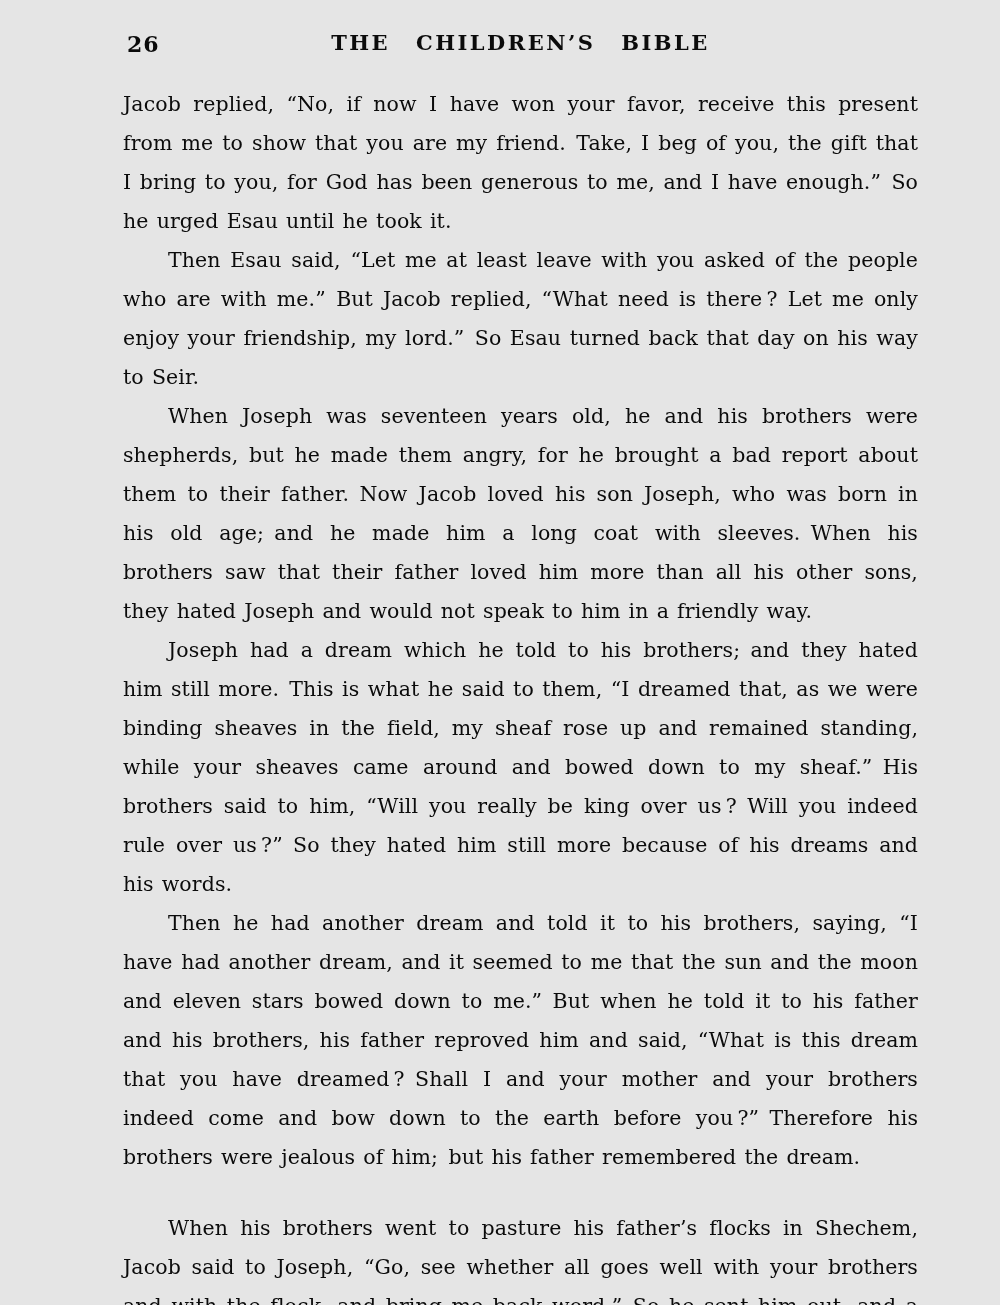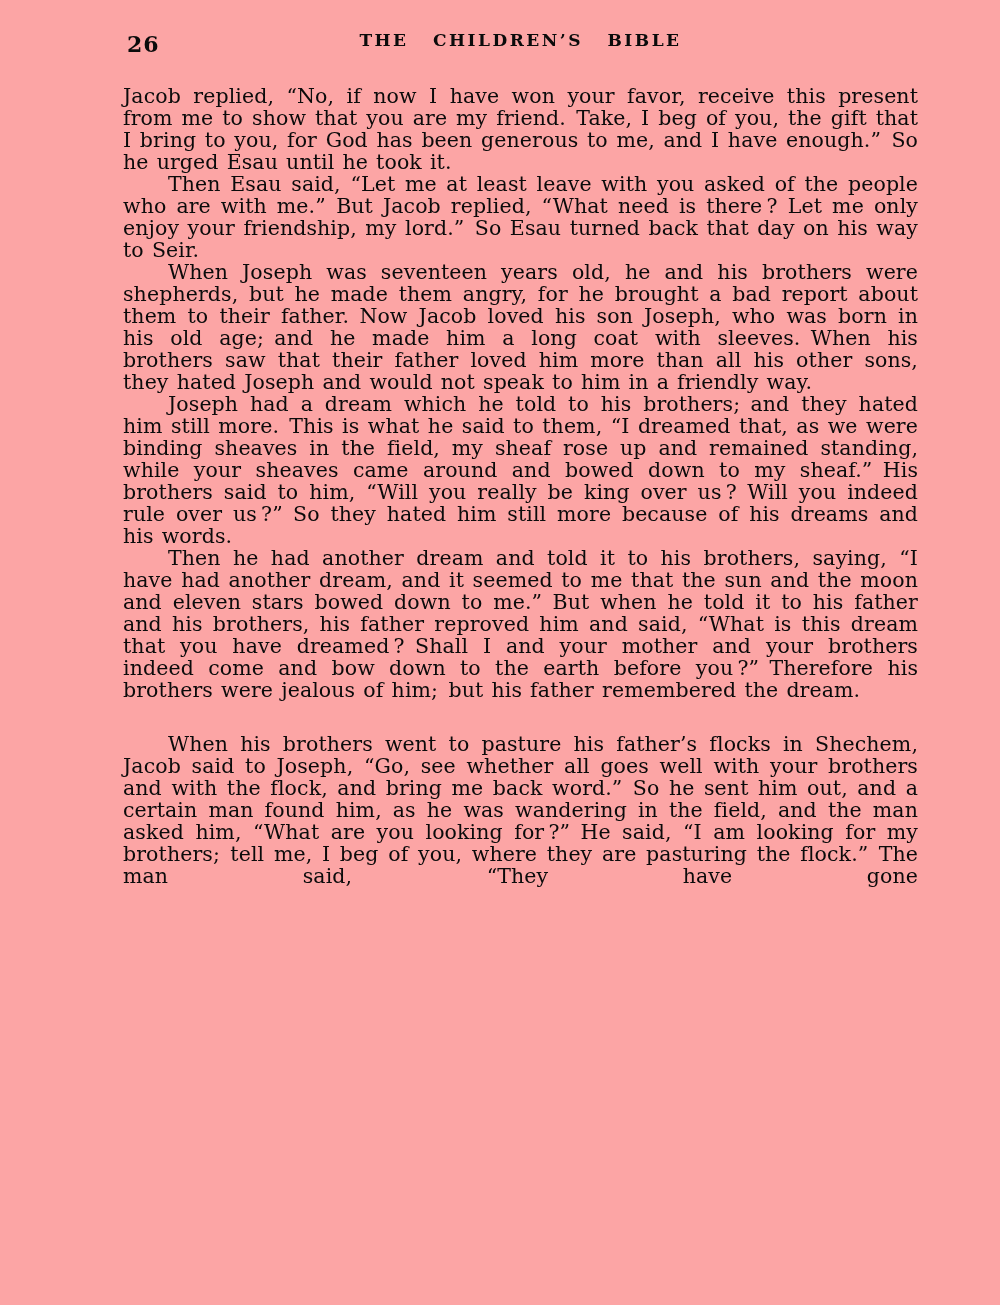--- a/index.html
+++ b/index.html
@@ -6,52 +6,52 @@
     margin: 0;
     padding: 0;
     background: #ffffff;
   }
   .page {
     position: relative;
     width: 1000px;
     height: 1305px;
     box-sizing: border-box;
     padding: 30px 82px 0 123px;
-    background: #fca5a5;
+    background: #e5e5e5;
     color: #0b0b0b;
     font-family: "DejaVu Serif", serif;
     overflow: hidden;
   }
   .running-head {
     position: relative;
     height: 30px;
   }
   .folio {
     position: absolute;
     left: 4px;
     top: 1px;
     font-size: 22px;
     font-weight: bold;
     letter-spacing: 1px;
   }
   .running-title {
     text-align: center;
-    font-size: 17px;
+    font-size: 21px;
     font-weight: bold;
     letter-spacing: 2.5px;
     word-spacing: 16px;
     white-space: nowrap;
   }
   .textblock {
     width: 795px;
   }
   .para {
     margin: 0;
     font-size: 20.5px;
-    line-height: 22px;
+    line-height: 39px;
     text-align: justify;
     text-indent: 45px;
     word-spacing: 1.5px;
     letter-spacing: 0.1px;
   }
   .para.first {
     margin-top: 25px;
   }
   .para.continuation {
     text-indent: 0;

